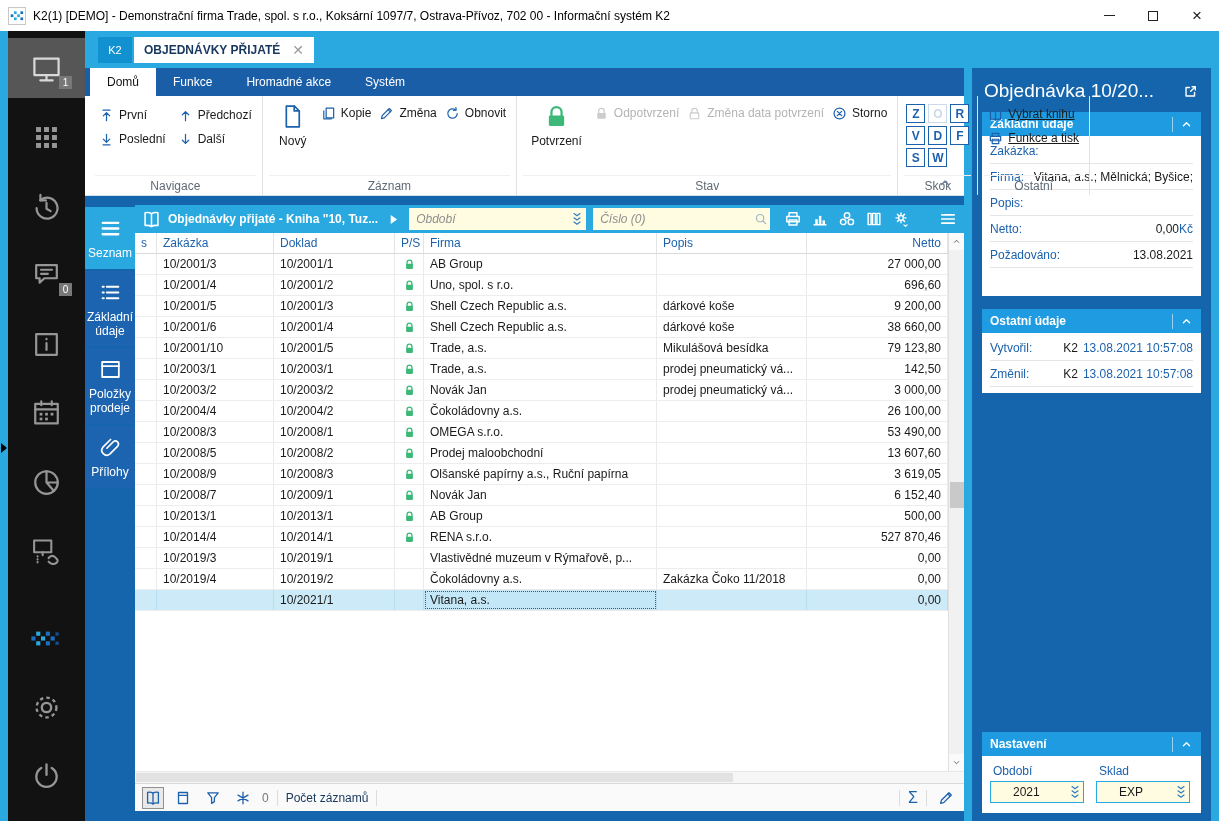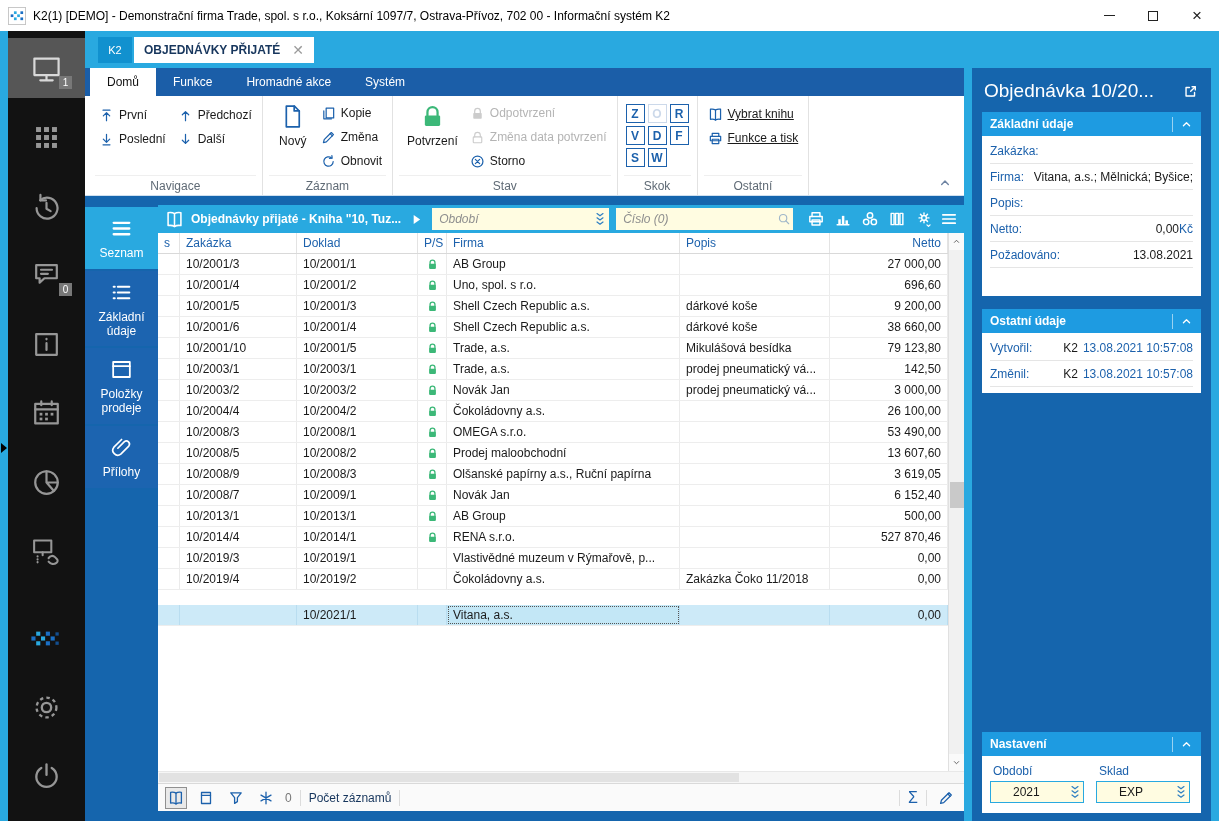--- a/index.html
+++ b/index.html
@@ -56,31 +56,31 @@
   .rg-content{flex:1;display:flex;}
   .rg-label{height:20px;display:flex;align-items:center;justify-content:center;color:#5f6a75;border-top:1px solid #efefef;}
   .nav-grid{display:grid;grid-template-columns:auto auto;column-gap:4px;align-content:start;padding-top:7px;}
   .sbtn{display:flex;align-items:center;gap:5px;height:24px;padding:0 4px;white-space:nowrap;}
   .sbtn .icn{width:15px;height:15px;color:var(--blue);}
   .sbtn.disabled{color:#b4b4b4;}
   .sbtn.disabled .icn{color:#cccccc;}
   .bigbtn{display:flex;flex-direction:column;align-items:center;padding:7px 8px 0;gap:4px;min-width:48px;}
   .bigbtn .icn{width:27px;height:27px;color:var(--blue);}
   .bigbtn.green .icn{color:var(--green);}
-  .smalls{display:flex;flex-direction:column;justify-content:flex-start;padding-top:5px;}
+  .smalls{display:flex;flex-direction:row;justify-content:flex-start;padding-top:5px;}
   .skok-grid{display:grid;grid-template-columns:repeat(3,19px);gap:3px;align-content:start;padding:8px 2px 0;}
   .kbtn{width:19px;height:19px;border:1px solid var(--blue);color:var(--blue);font-weight:700;
     display:flex;align-items:center;justify-content:center;background:#fff;font-size:12px;}
   .kbtn.disabled{border-color:#ccd9ea;color:#ccd9ea;}
   .ostatni-col{display:flex;flex-direction:column;padding-top:6px;text-decoration:underline;}
   .ribbon-collapse{position:absolute;right:12px;bottom:5px;width:14px;height:14px;color:#6d83a2;}
 
   
   .content-left{flex:1;display:flex;background:var(--frame);min-height:0;}
-  .view-tabs{width:73px;padding-top:11px;display:flex;flex-direction:column;gap:2px;flex:none;}
+  .view-tabs{width:50px;padding-top:11px;display:flex;flex-direction:column;gap:2px;flex:none;}
   .vtab{background:#1c64b0;color:#fff;display:flex;flex-direction:column;align-items:center;padding:9px 2px 8px;gap:6px;text-align:center;line-height:1.15;}
   .vtab.active{background:var(--accent);}
   .vtab .icn{width:25px;height:25px;color:#fff;}
 
   
   .table-card{flex:1;margin:9px 0 10px 0;background:#fff;display:flex;flex-direction:column;min-width:0;}
   .tb{height:28px;background:var(--accent);display:flex;align-items:center;padding:0 7px;gap:7px;color:#fff;flex:none;}
   .tb .icn{color:#fff;}
   .tb-book{width:19px;height:19px;}
   .tb-title{font-weight:700;white-space:nowrap;}
@@ -96,21 +96,21 @@
   .hc{padding:0 6px;display:flex;align-items:center;border-right:1px solid #e3e3e3;overflow:hidden;white-space:nowrap;flex:none;}
   .hc.num{justify-content:flex-end;}
   .hc.grow{flex:1;}
   .table-body{flex:1;display:flex;min-height:0;}
   .rows-wrap{flex:1;display:flex;flex-direction:column;min-width:0;overflow:hidden;}
   .trow{height:21px;display:flex;border-bottom:1px solid #ededed;flex:none;}
   .tc{padding:0 6px;display:flex;align-items:center;border-right:1px solid #ebebeb;overflow:hidden;white-space:nowrap;flex:none;}
   .tc.num{justify-content:flex-end;}
   .tc.grow{flex:1;}
   .tc .icn{width:13px;height:13px;color:var(--green);margin:0 auto;}
-  .trow.selected{background:var(--sel);margin-top:15px;}
+  .trow.selected{background:var(--sel);}
   .trow.selected .tc{border-right-color:#b9ddf0;border-bottom-color:#b9ddf0;}
   .trow.selected .tc.focus{outline:1px dotted #555;outline-offset:-2px;background:#c3e7f6;}
 
   .vscroll{width:16px;background:#f1f1f1;border-left:1px solid #e0e0e0;display:flex;flex-direction:column;align-items:center;flex:none;}
   .vs-btn{height:17px;width:16px;display:flex;align-items:center;justify-content:center;color:#555;background:#fafafa;}
   .vs-btn .icn{width:9px;height:9px;}
   .vs-btn .icn.down{transform:rotate(180deg);}
   .vs-track{flex:1;width:16px;position:relative;}
   .vs-thumb{position:absolute;top:46%;left:1px;width:14px;height:26px;background:#c9c9c9;}
 

